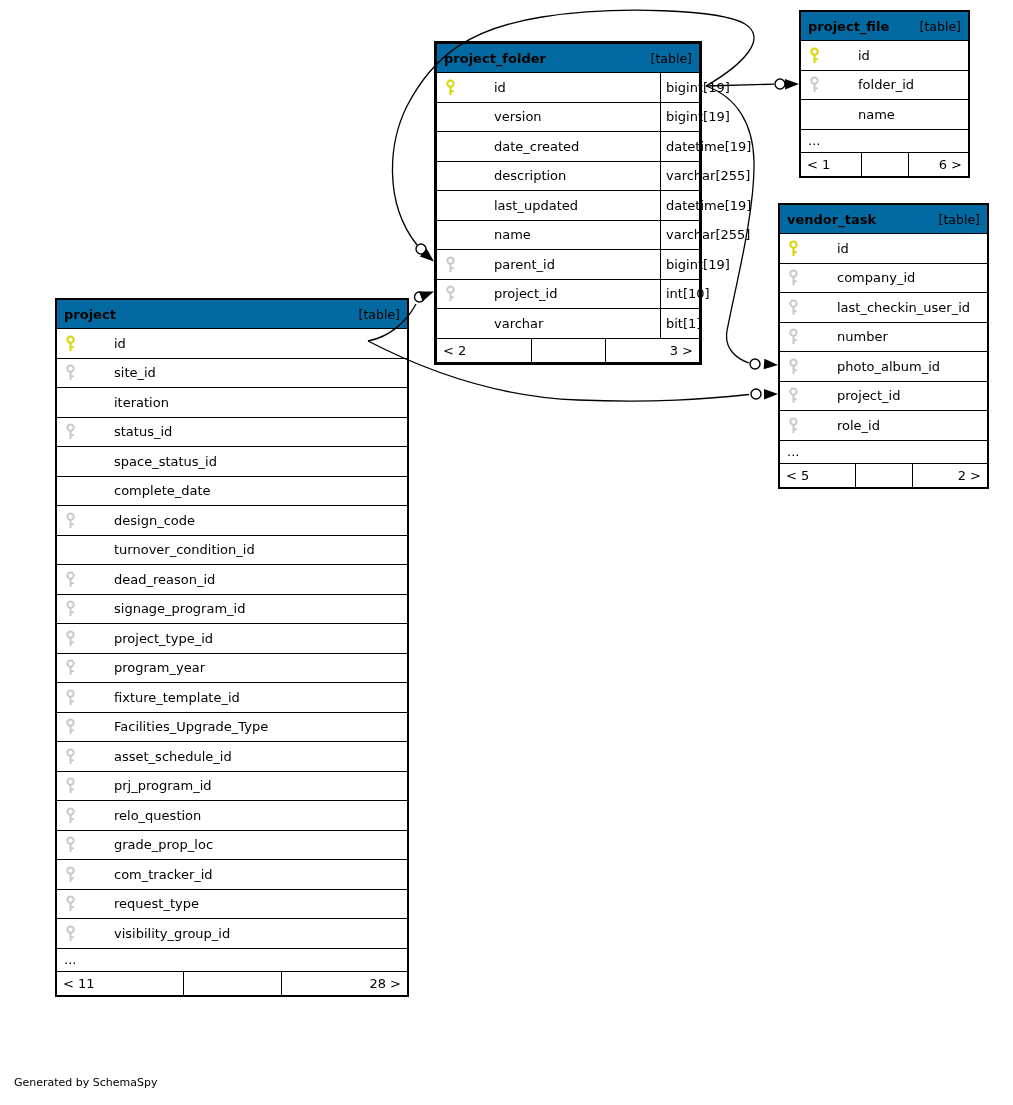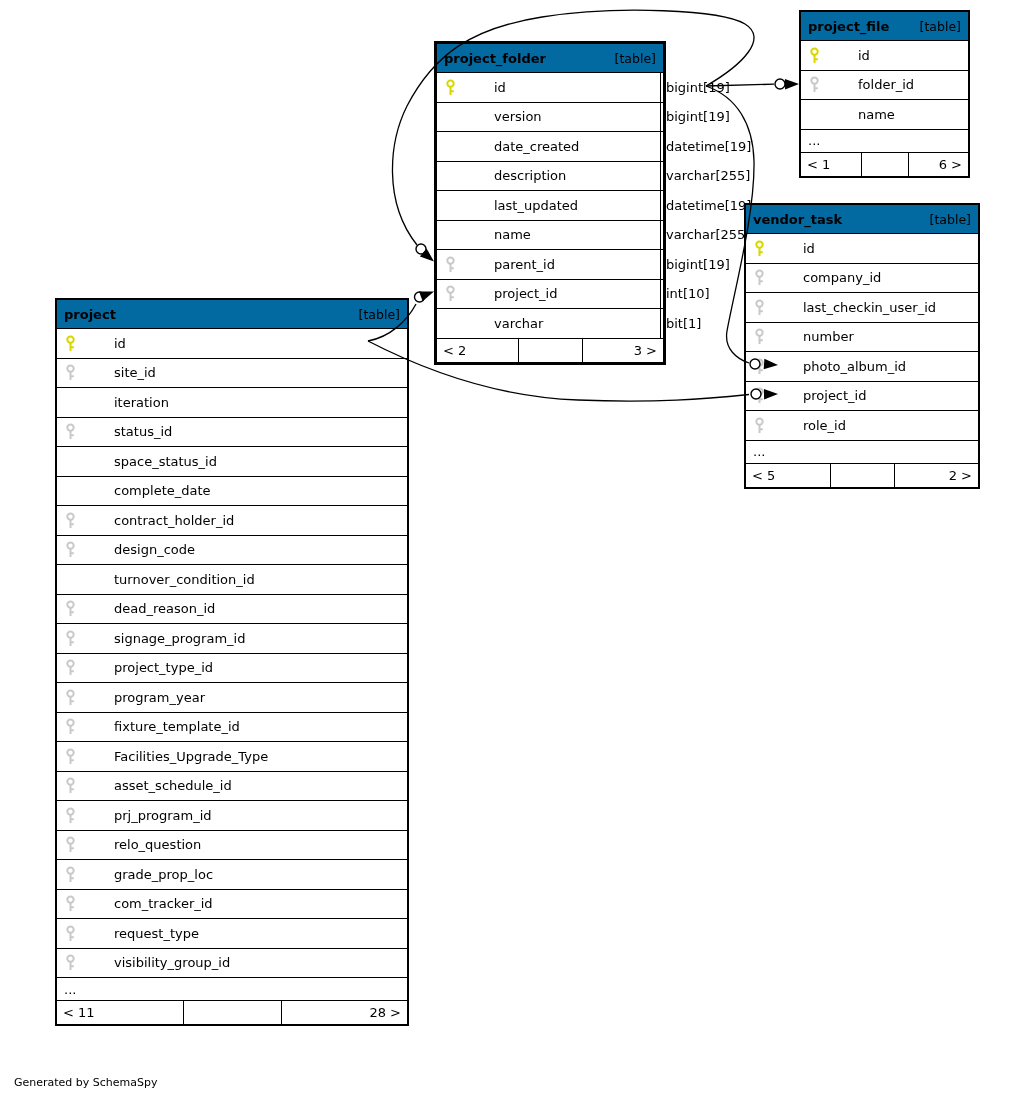--- a/index.html
+++ b/index.html
@@ -1,22 +1,22 @@
 <!DOCTYPE html>
 <html><head>
 <meta charset="utf-8">
 <style>
   html,body{margin:0;padding:0;background:#ffffff;}
   body{width:1013px;height:1105px;position:relative;font-family:"DejaVu Sans",sans-serif;color:#000;}
   .canvas{position:absolute;inset:0;}
   .entity{position:absolute;background:#fff;border:2px solid #000;box-sizing:border-box;z-index:2;}
   #entity-project{left:14px;top:298px;width:354px;margin-left:41px;}
-  #entity-project_folder{left:434px;top:41px;width:232px;border-width:3px;}
+  #entity-project_folder{left:434px;top:41px;width:268px;border-width:3px;}
   #entity-project_file{left:799px;top:10px;width:171px;}
-  #entity-vendor_task{left:744px;top:203px;width:236px;}
+  #entity-vendor_task{left:778px;top:203px;width:211px;}
   .ehead{height:28px;display:flex;align-items:center;background:#0369a1;padding:0 7px;font-size:13px;}
   .ename{font-weight:bold;flex:1;}
   .etag{font-size:12.5px;}
   .entity > div + div{border-top:1px solid #000;}
   .erow{height:28.5px;display:flex;align-items:center;font-size:13px;gap:31px;}
   .kcol{flex:0 0 26px;display:flex;justify-content:center;align-items:center;}
   .cname{flex:1;white-space:nowrap;}
   #entity-project_folder .cname{flex:0 0 135px;}
   .ctype{flex:1;align-self:stretch;display:flex;align-items:center;border-left:1px solid #000;padding-left:5px;white-space:nowrap;}
   svg.key{width:11px;height:17px;}
@@ -84,29 +84,20 @@
         <span class="kcol"></span>
         <span class="cname">complete_date</span>
       </div>
       <div class="erow">
         <span class="kcol">
           <svg class="key fk" viewBox="0 0 11 17">
             <circle cx="5.5" cy="4.6" r="3.2"></circle>
             <path d="M5.5 7.8 V16 M5.5 12.3 H8.8"></path>
           </svg>
         </span>
-        <span class="cname">contract_holder_id</span>
-      </div>
-      <div class="erow">
-        <span class="kcol">
-          <svg class="key fk" viewBox="0 0 11 17">
-            <circle cx="5.5" cy="4.6" r="3.2"></circle>
-            <path d="M5.5 7.8 V16 M5.5 12.3 H8.8"></path>
-          </svg>
-        </span>
         <span class="cname">design_code</span>
       </div>
       <div class="erow">
         <span class="kcol"></span>
         <span class="cname">turnover_condition_id</span>
       </div>
       <div class="erow">
         <span class="kcol">
           <svg class="key fk" viewBox="0 0 11 17">
             <circle cx="5.5" cy="4.6" r="3.2"></circle>

